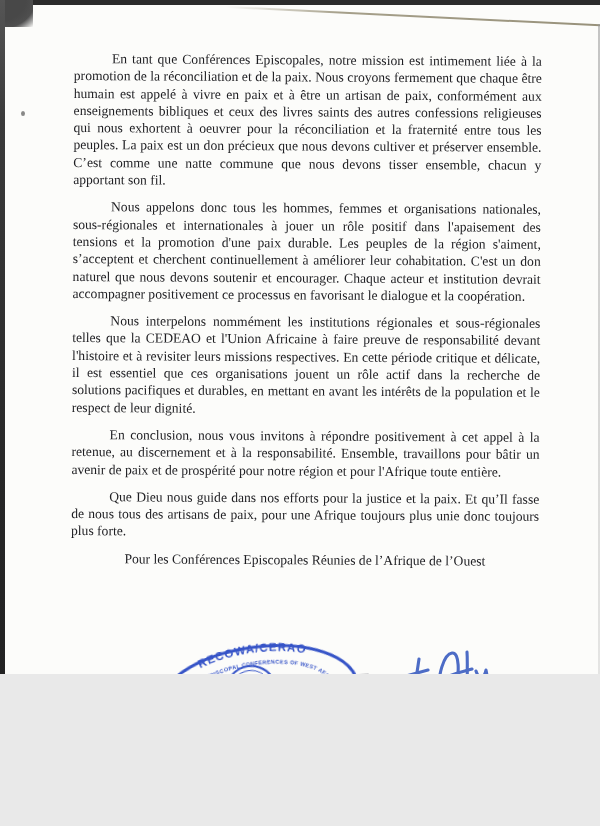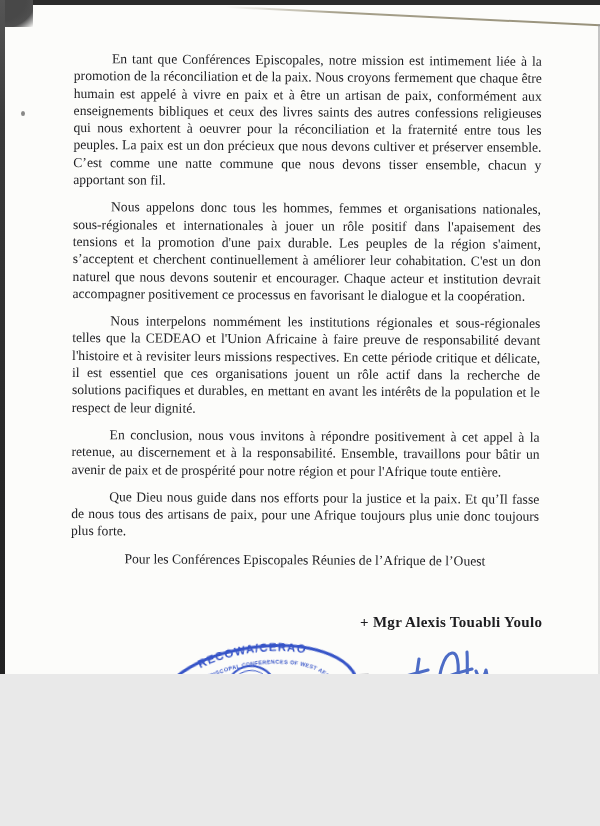--- a/index.html
+++ b/index.html
@@ -143,21 +143,20 @@
       </text>
 
       <text class="stamp-text" font-size="5.4" font-weight="bold" letter-spacing=".3">
         <textPath href="#arcBottom" startOffset="50%" text-anchor="middle">CONFERENCES EPISCOPALES REUNIES DE L'AFRIQUE DE L'OUEST</textPath>
       </text>
 
       <path d="M 76 120 q 20 4 42 1" stroke="#2848c4" stroke-width="2.4" fill="none" opacity=".75"></path>
     </svg>
   </div>
 
-  <div class="signatory-name">+ Mgr Alexis Touabli Youlo</div>
 
   <svg class="signature-svg" width="104" height="88" viewBox="0 0 104 88">
     <g fill="none" stroke="#4d6cc6" stroke-width="3.1" stroke-linecap="round" stroke-linejoin="round">
       <path d="M 10 32 L 32 26"></path>
       <path d="M 23 15 L 19 42"></path>
       <path d="M 44 48 C 41 32 48 10 56 9 C 64 8 63 30 60 44 C 59 49 58 53 58 56"></path>
       <path d="M 44 37 C 53 30 66 28 76 25"></path>
       <path d="M 71 8 C 72 22 70 38 73 47"></path>
       <path d="M 80 27 C 83 36 88 35 90 26 C 93 40 93 62 85 74 C 79 83 71 79 72 70"></path>
     </g>

